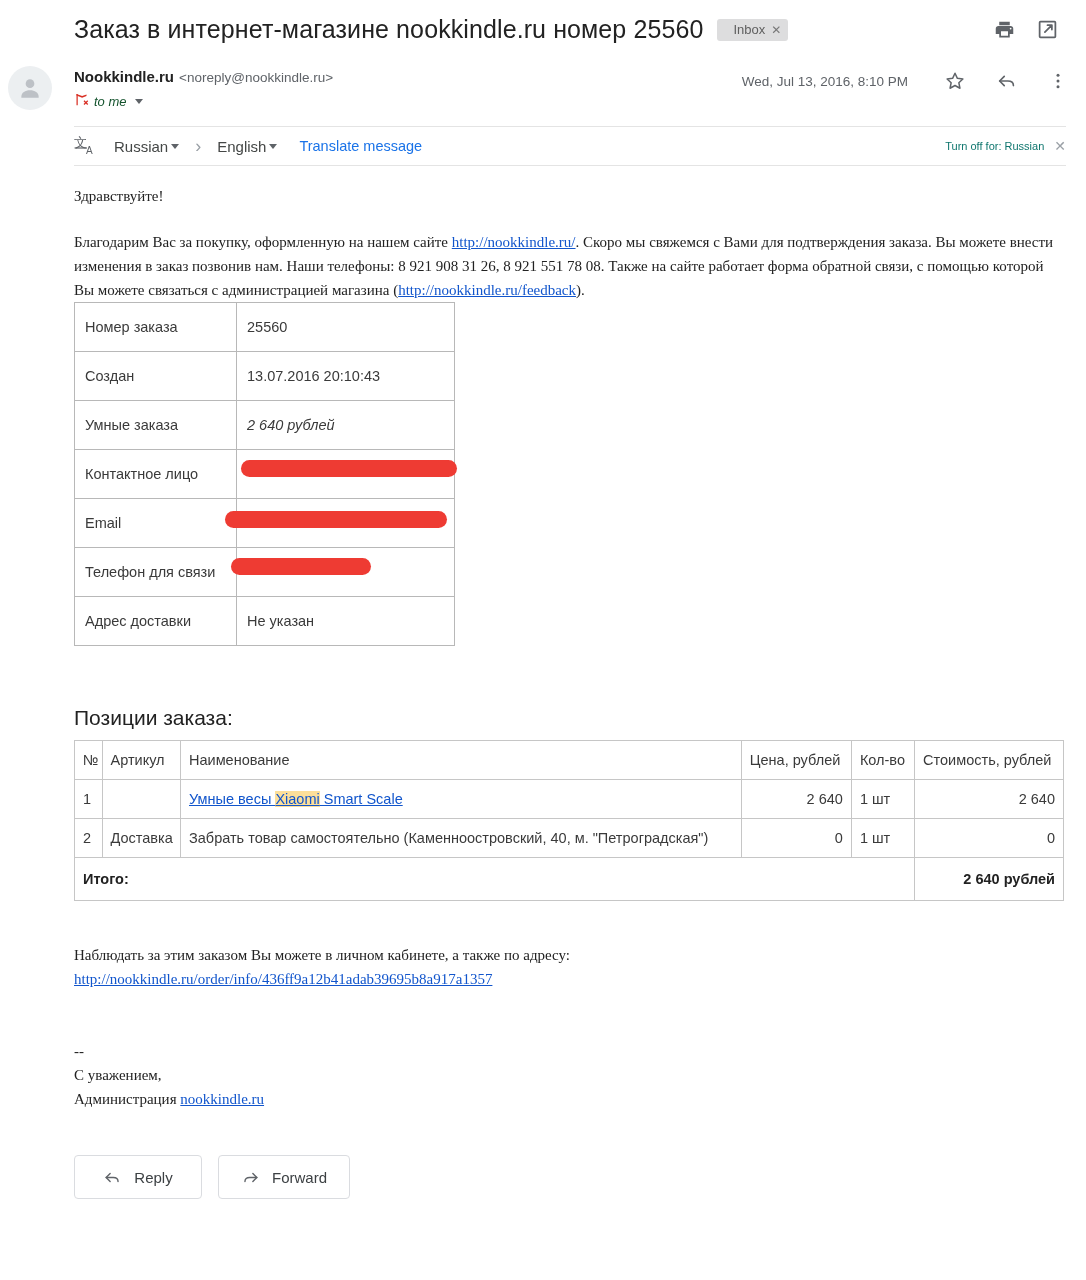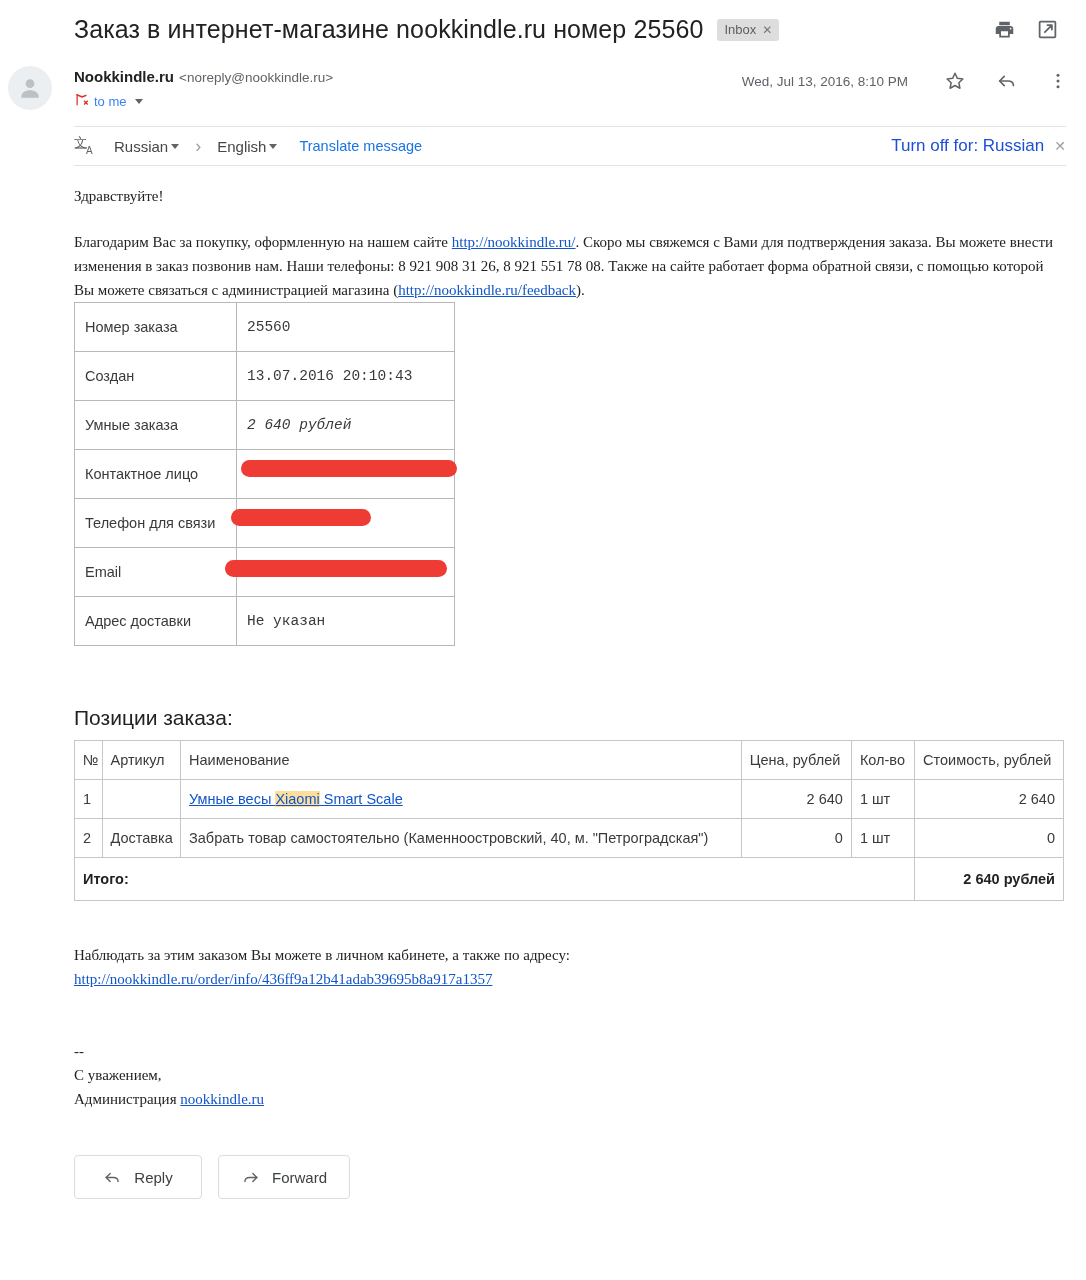--- a/index.html
+++ b/index.html
@@ -27,21 +27,21 @@
     color: #222222;
     letter-spacing: 0.1px;
     white-space: nowrap;
   }
   .inbox-chip {
     margin-left: 14px;
     background: #ddddde;
     color: #5f5f5f;
     font-size: 13px;
     border-radius: 3px;
-    padding: 3px 7px 4px 7px;
+    padding: 3px 7px 4px 16px;
     display: inline-flex;
     align-items: center;
     gap: 6px;
     position: relative;
     top: 1px;
   }
   .inbox-chip .chip-x { font-size: 12px; color: #777; }
   .subject-spacer { flex: 1; }
   .subject-icons { display: flex; align-items: center; gap: 22px; padding-right: 8px; }
   .ico { color: #5f6368; display: inline-flex; align-items: center; justify-content: center; }
@@ -61,21 +61,21 @@
     margin-left: 8px;
     margin-top: 4px;
     flex: 0 0 44px;
     display: flex; align-items: center; justify-content: center;
   }
   .sender-block { margin-left: 22px; padding-top: 6px; }
   .sender-line1 { display: flex; align-items: baseline; }
   .sender-name { font-size: 15px; font-weight: bold; color: #222; }
   .sender-email { font-size: 13.5px; color: #5f6368; margin-left: 5px; }
   .sender-line2 { display: flex; align-items: center; margin-top: 7px; gap: 5px; }
-  .tome { font-size: 13px; color: #3b82f6; }
+  .tome { font-size: 13px; color: #14532d; font-style: italic; }
   .caret-down {
     width: 0; height: 0;
     border-left: 4px solid transparent;
     border-right: 4px solid transparent;
     border-top: 5px solid #5f6368;
     display: inline-block;
     margin-left: 3px;
   }
   .sender-right {
     position: absolute;
@@ -91,21 +91,21 @@
     border-bottom: 1px solid #e4e4e4;
     height: 40px;
     display: flex;
     align-items: center;
     position: relative;
   }
   .tr-lang { font-size: 15px; color: #444746; margin-left: 16px; display:flex; align-items:center; }
   .tr-chevron { color: #9aa0a6; font-size: 18px; margin: 0 16px; }
   .tr-link { color: #1a73e8; font-size: 14.5px; margin-left: 22px; cursor: pointer; }
   .tr-right { position: absolute; right: 0; display: flex; align-items: center; gap: 10px; }
-  .tr-off { color: #1d4ed8; font-size: 17px; }
+  .tr-off { color: #0f766e; font-size: 11px; }
   .tr-x { color: #9aa0a6; font-size: 14px; }
 
   
   .body-wrap { padding: 0 20px 0 74px; }
   .p { font-size: 15px; line-height: 24px; color: #222; margin: 0; font-family: Liberation Serif, serif; }
   .p-greet { margin-top: 18px; }
   .p-main { margin-top: 22px; max-width: 990px; }
   a.lnk { color: #1155cc; text-decoration: underline; }
 
   h2.section {
@@ -123,21 +123,21 @@
   }
   table.card td {
     border: 1px solid #b8b8b8;
     height: 38px;
     padding: 16px 10px;
     font-size: 14.5px;
     color: #3a3a3a;
     vertical-align: middle;
   }
   table.card td.k { width: 162px; }
-  table.card td.v { width: 218px; position: relative; font-family: Liberation Mono, monospace; }
+  table.card td.v { width: 218px; position: relative; }
   .italic { font-style: italic; }
   .redact {
     position: absolute;
     background: #ee3b33;
     height: 17px;
     border-radius: 9px;
     top: 10px;
   }
 
   
@@ -315,29 +315,29 @@
         <td class="k">Умные заказа</td>
         <td class="v italic">2 640 рублей</td>
       </tr>
       <tr>
         <td class="k">Контактное лицо</td>
         <td class="v">
           <span class="redact" style="left:4px; width:216px;"></span>
         </td>
       </tr>
       <tr>
+        <td class="k">Email</td>
+        <td class="v">
+          <span class="redact" style="left:-12px; width:222px; top:12px;"></span>
+        </td>
+      </tr>
+      <tr>
         <td class="k">Телефон для связи</td>
         <td class="v">
           <span class="redact" style="left:-6px; width:140px;"></span>
-        </td>
-      </tr>
-      <tr>
-        <td class="k">Email</td>
-        <td class="v">
-          <span class="redact" style="left:-12px; width:222px; top:12px;"></span>
         </td>
       </tr>
       <tr>
         <td class="k">Адрес доставки</td>
         <td class="v">Не указан</td>
       </tr>
     </tbody>
   </table>
 
   <h2 class="section" style="margin-top:60px;">Позиции заказа:</h2>

